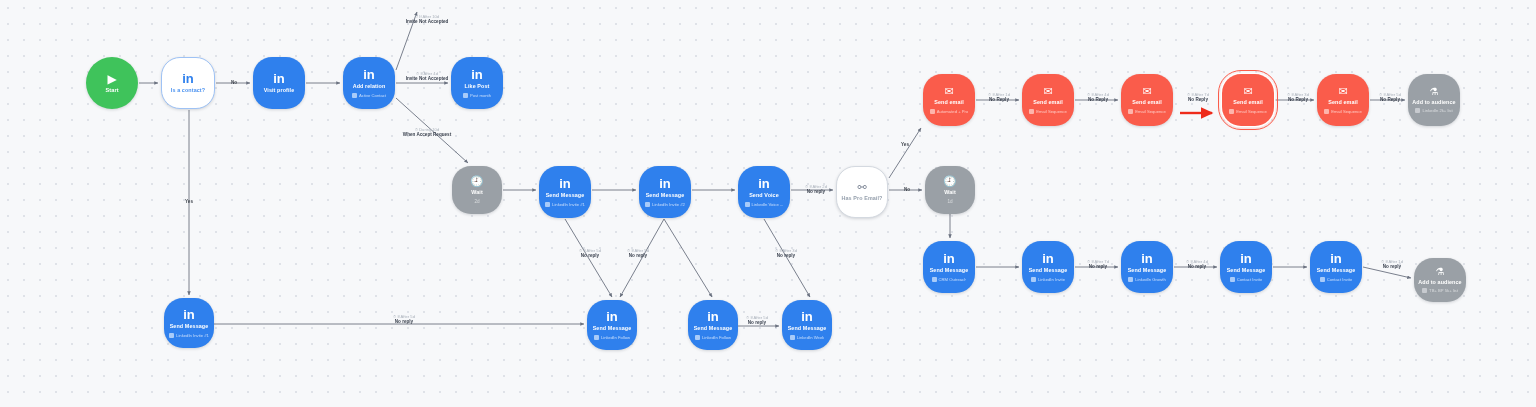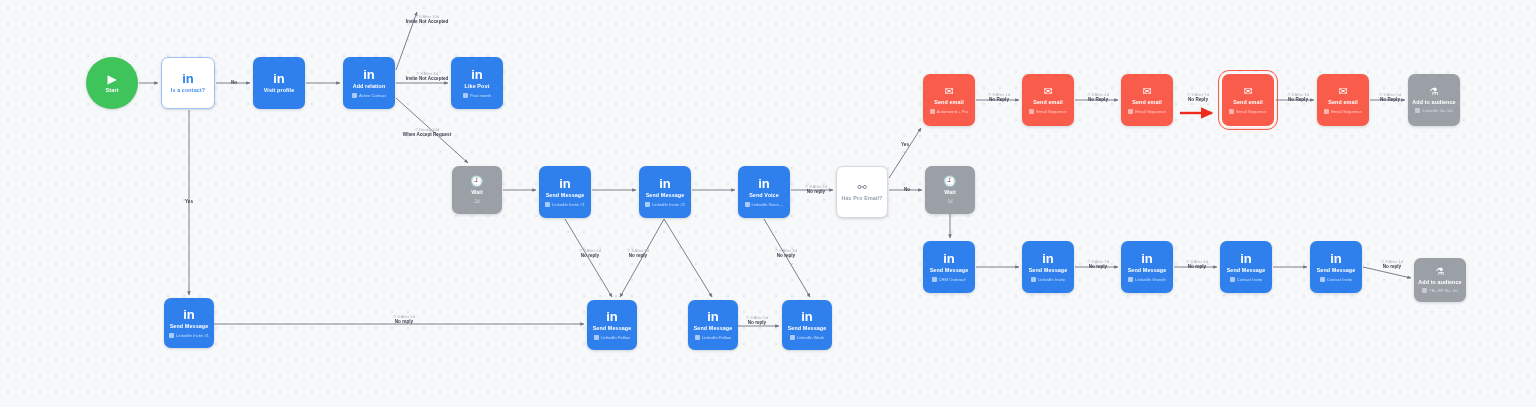--- a/index.html
+++ b/index.html
@@ -12,21 +12,21 @@
   }
   #canvas{
     position:absolute;inset:0;
     background-color:#f7f8fa;
     background-image:radial-gradient(#dfe2e8 0.9px, transparent 0.9px);
     background-size:16px 16px;
   }
   svg.edges{position:absolute;left:0;top:0;width:1536px;height:407px;overflow:visible;}
 
   .node{position:absolute;box-sizing:border-box;display:flex;flex-direction:column;
-        align-items:center;justify-content:center;border-radius:7px;
+        align-items:center;justify-content:center;border-radius:19px;
         box-shadow:0 1px 3px rgba(16,24,40,.16);}
   .node .glyph{line-height:1;margin-bottom:3px;}
   .node .ttl{font-weight:bold;letter-spacing:.1px;text-align:center;line-height:1.05;}
   .node .sub{display:flex;align-items:center;gap:2px;margin-top:3px;opacity:.86;
              white-space:nowrap;overflow:hidden;max-width:92%;justify-content:center;}
   .node .sub .chip{display:inline-block;width:5px;height:5px;border-radius:1px;flex:0 0 auto;}
 
   
   .n-li{background:#2f80ed;color:#fff;}
   .n-li .glyph{font-size:13px;font-weight:bold;font-family:"Liberation Sans",sans-serif;}

